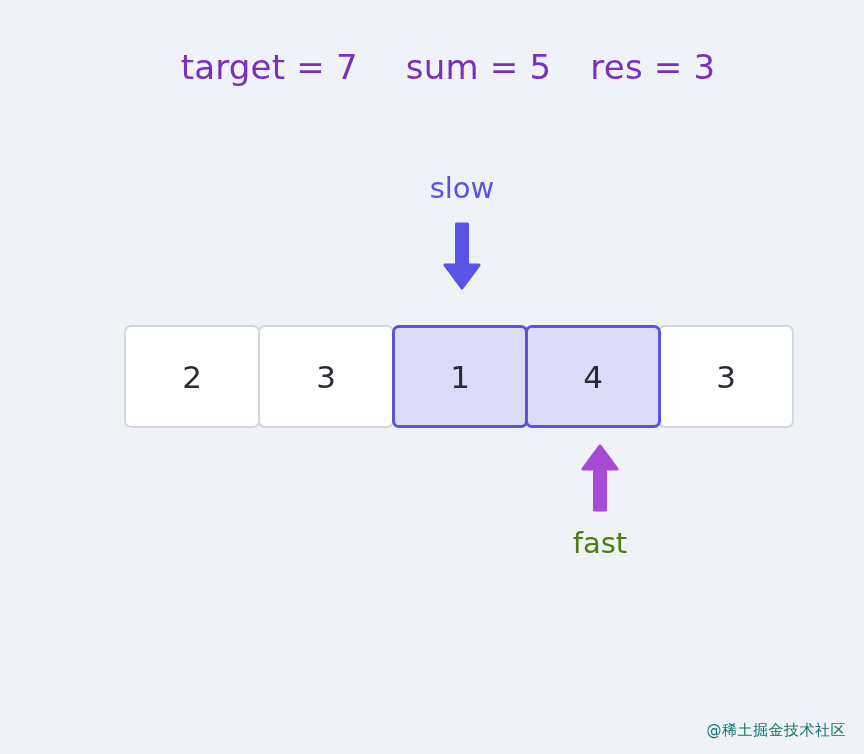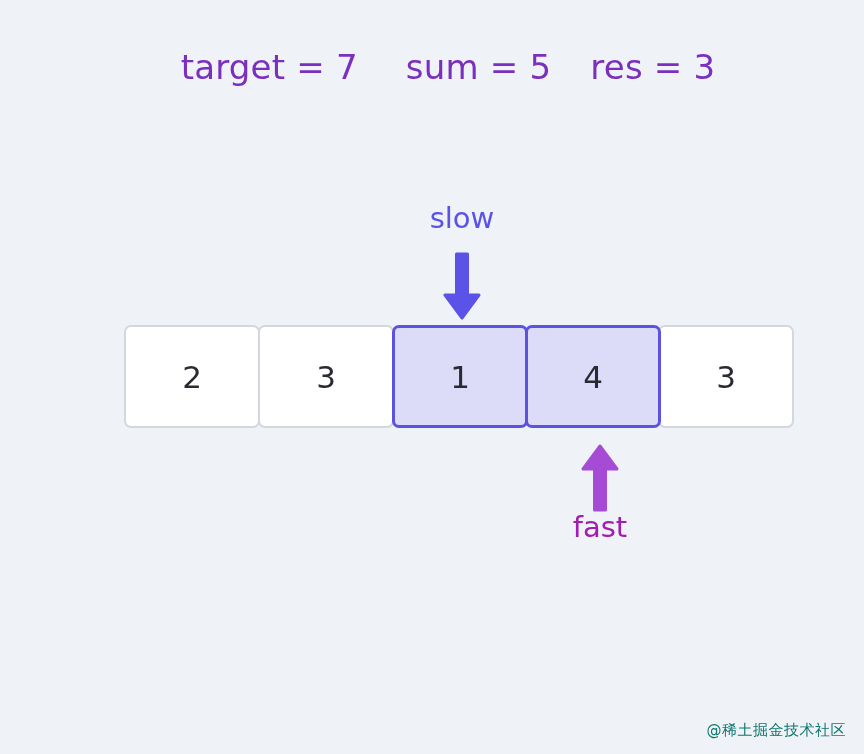--- a/index.html
+++ b/index.html
@@ -85,31 +85,31 @@
     align-items: center;
   }
   .pointer-label {
     font-size: 29px;
     line-height: 1;
     white-space: nowrap;
   }
 
   #pointer-slow {
     left: 382px;   
-    top: 204px;
+    top: 174px;
     justify-content: space-between;
   }
   #pointer-slow .pointer-label { color: #5b52e8; }
   #pointer-slow .arrow-wrap { margin-top: 18px; }
 
   #pointer-fast {
     left: 520px;   
     top: 443px;
   }
-  #pointer-fast .pointer-label { color: #a21caf; }
+  #pointer-fast .pointer-label { color: #4d7c0f; margin-top: 16px; }
 
   .arrow-wrap { line-height: 0; }
 
   
   #watermark {
     position: absolute;
     right: 18px;
     bottom: 14px;
     font-size: 15px;
     color: #0f766e;

